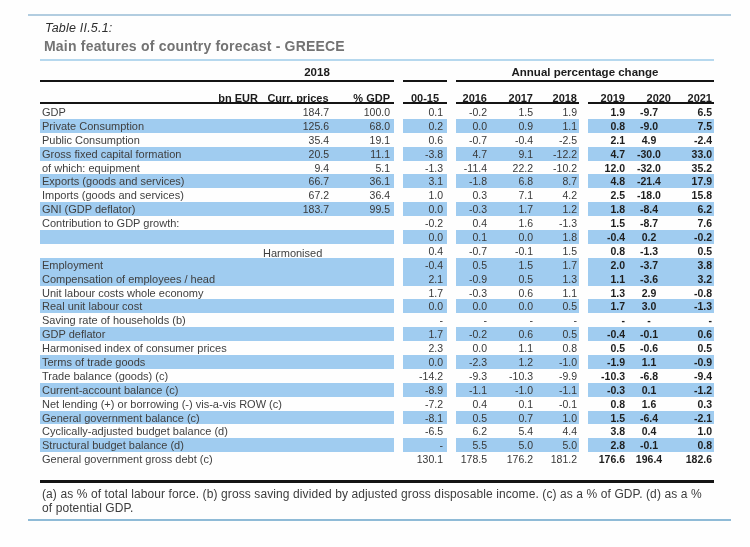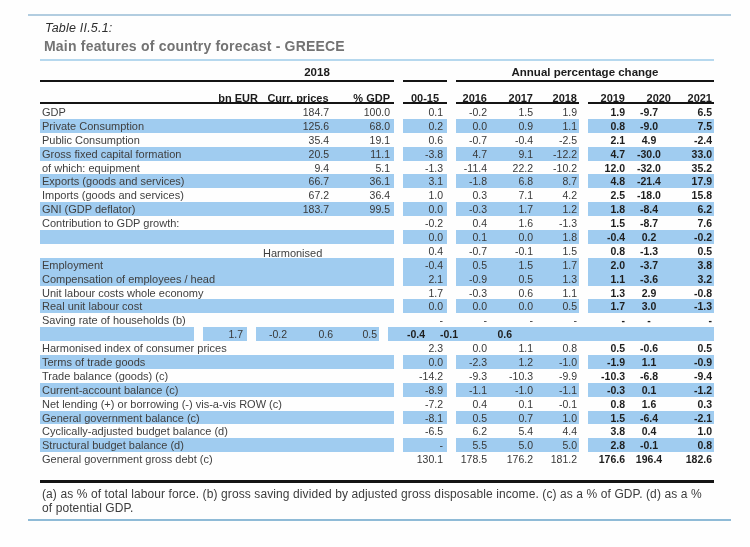--- a/index.html
+++ b/index.html
@@ -350,20 +350,21 @@
         <div class="gapcell"></div>
         <div class="c-y16">-</div>
         <div class="c-y17">-</div>
         <div class="c-y18">-</div>
         <div class="gapcell"></div>
         <div class="c-y19 bold">-</div>
         <div class="c-y20 bold">-</div>
         <div class="c-y21 bold">-</div>
       </div>
       <div class="row stripe">
+        <div class="c-label">GDP deflator</div>
         <div class="c-curr"></div>
         <div class="c-gdp"></div>
         <div class="gapcell"></div>
         <div class="c-0015">1.7</div>
         <div class="gapcell"></div>
         <div class="c-y16">-0.2</div>
         <div class="c-y17">0.6</div>
         <div class="c-y18">0.5</div>
         <div class="gapcell"></div>
         <div class="c-y19 bold">-0.4</div>

